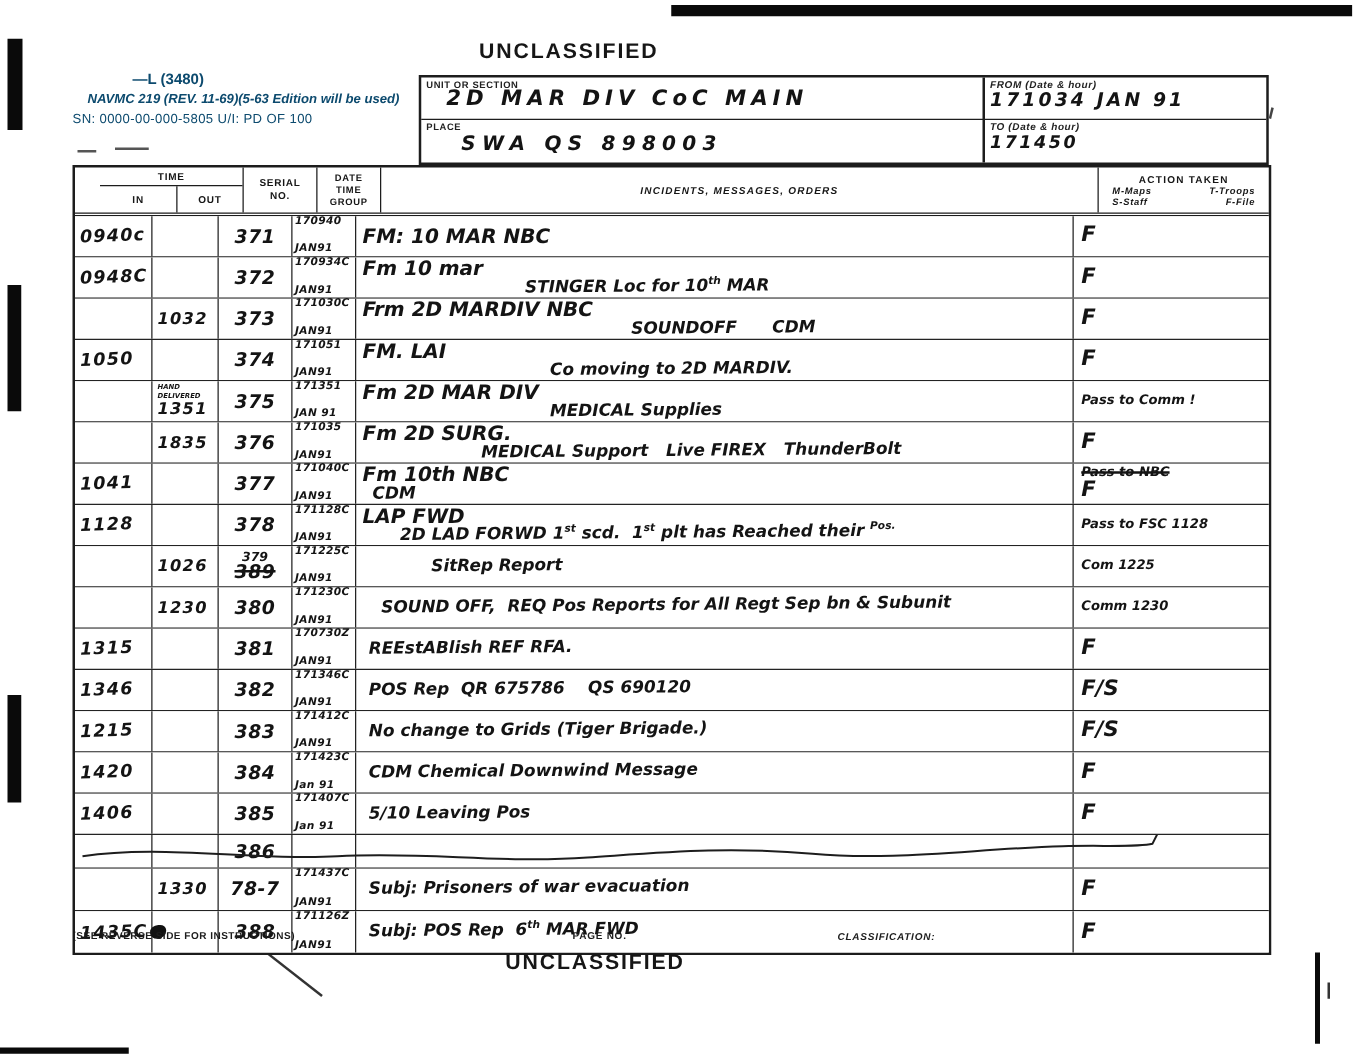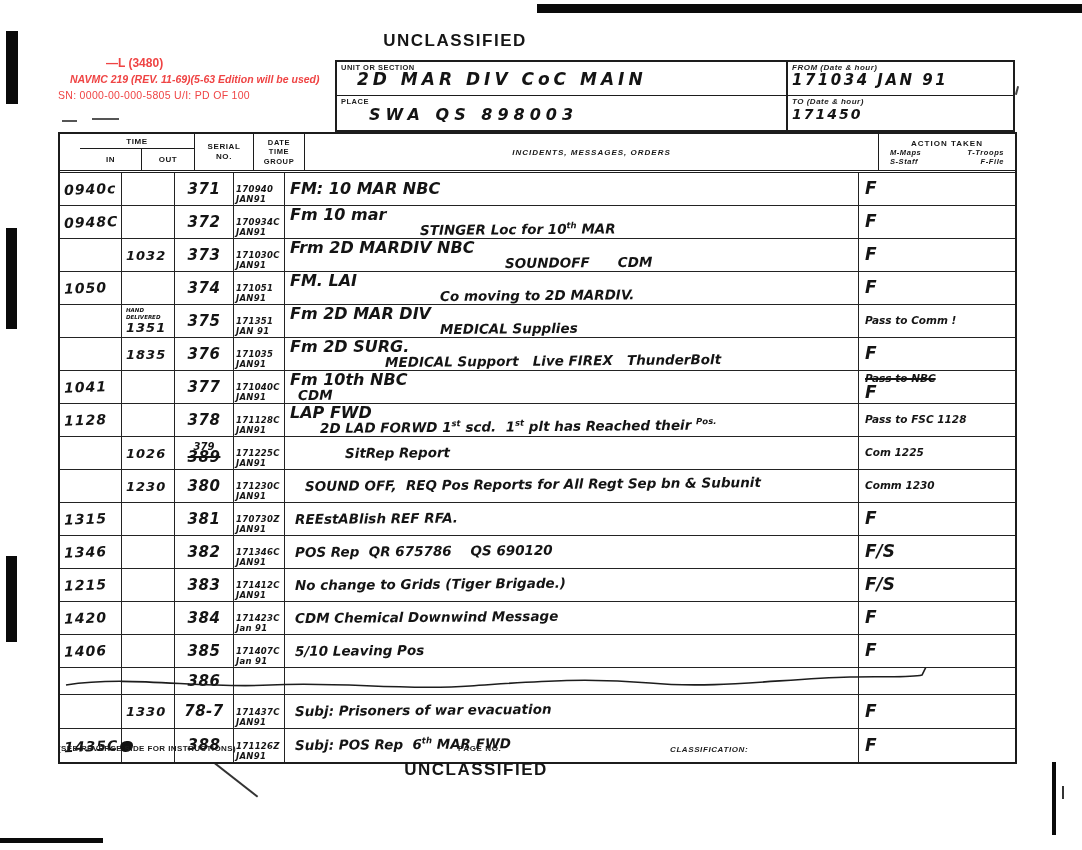--- a/index.html
+++ b/index.html
@@ -18,21 +18,21 @@
   .mark1{left:1016px;top:86px;width:2px;height:9px;background:#444;transform:rotate(14deg);}
   .mark2{left:1062px;top:786px;width:2px;height:13px;background:#333;}
   .dash1{left:62px;top:120px;width:15px;height:2px;background:#555;}
   .dash2{left:92px;top:118px;width:27px;height:2px;background:#555;}
 
   .top-class{position:absolute;left:0;top:31px;width:910px;text-align:center;
              font-size:17px;font-weight:bold;letter-spacing:1.5px;color:#161616;}
   .bottom-class{position:absolute;left:0;top:760px;width:952px;text-align:center;
              font-size:17px;font-weight:bold;letter-spacing:1.5px;color:#161616;}
 
-  .form-id{position:absolute;left:58px;top:55px;line-height:1.45;color:#ef4444;}
+  .form-id{position:absolute;left:58px;top:55px;line-height:1.45;color:#0c4a6e;}
   .fid1{margin-left:48px;font-weight:bold;font-size:12px;}
   .fid2{font-style:italic;font-weight:bold;margin-left:12px;font-size:10.5px;}
   .fid3{font-size:10.5px;letter-spacing:0.3px;}
 
   .hdr-box{position:absolute;left:335px;top:60px;width:676px;height:68px;border:2px solid #1d1d1d;
            display:grid;grid-template-columns:451px 1fr;grid-template-rows:1fr 1fr;background:#fff;}
   .hcell{position:relative;padding:1px 4px;overflow:visible;}
   .unit{border-right:2px solid #1d1d1d;border-bottom:1px solid #1d1d1d;}
   .from{border-bottom:1px solid #1d1d1d;}
   .place{border-right:2px solid #1d1d1d;}
@@ -72,21 +72,21 @@
   .c-act{border-right:none;}
   .c-in{display:flex;align-items:center;padding-left:4px;}
   .t-in{font-size:14px;letter-spacing:1px;transform:rotate(-2deg);white-space:nowrap;}
   .c-out{display:flex;flex-direction:column;align-items:flex-start;justify-content:center;padding-left:4px;}
   .out-small{font-size:5.5px;line-height:1.1;letter-spacing:0;width:34px;}
   .t-out{font-size:13px;letter-spacing:1px;}
   .c-serial{display:flex;flex-direction:column;align-items:center;justify-content:center;line-height:1;}
   .ser{font-size:15px;letter-spacing:0.5px;}
   .ser-small{font-size:10px;margin-bottom:-2px;}
   .struck{text-decoration:line-through;text-decoration-thickness:2px;}
-  .c-dtg{display:flex;flex-direction:column;justify-content:flex-end;padding-left:2px;line-height:1.15;}
+  .c-dtg{display:flex;flex-direction:column;justify-content:space-between;padding-left:2px;line-height:1.15;}
   .dtg{font-size:8.5px;letter-spacing:0.3px;white-space:nowrap;}
   .c-msg{display:flex;flex-direction:column;justify-content:center;padding-left:5px;line-height:1.08;}
   .m1{font-size:16px;white-space:pre;}
   .m2{font-size:13.5px;white-space:pre;transform:rotate(-0.5deg);transform-origin:left center;}
   .sup{font-size:8.5px;vertical-align:super;line-height:0;}
   .c-act{display:flex;flex-direction:column;justify-content:center;padding-left:6px;line-height:1.05;}
   .act{font-size:17px;}
   .act-note{font-size:10.5px;white-space:pre;}
   .blot{display:inline-block;width:13px;height:11px;background:#111;border-radius:55% 40% 60% 45%;
         margin-left:2px;vertical-align:-2px;}

